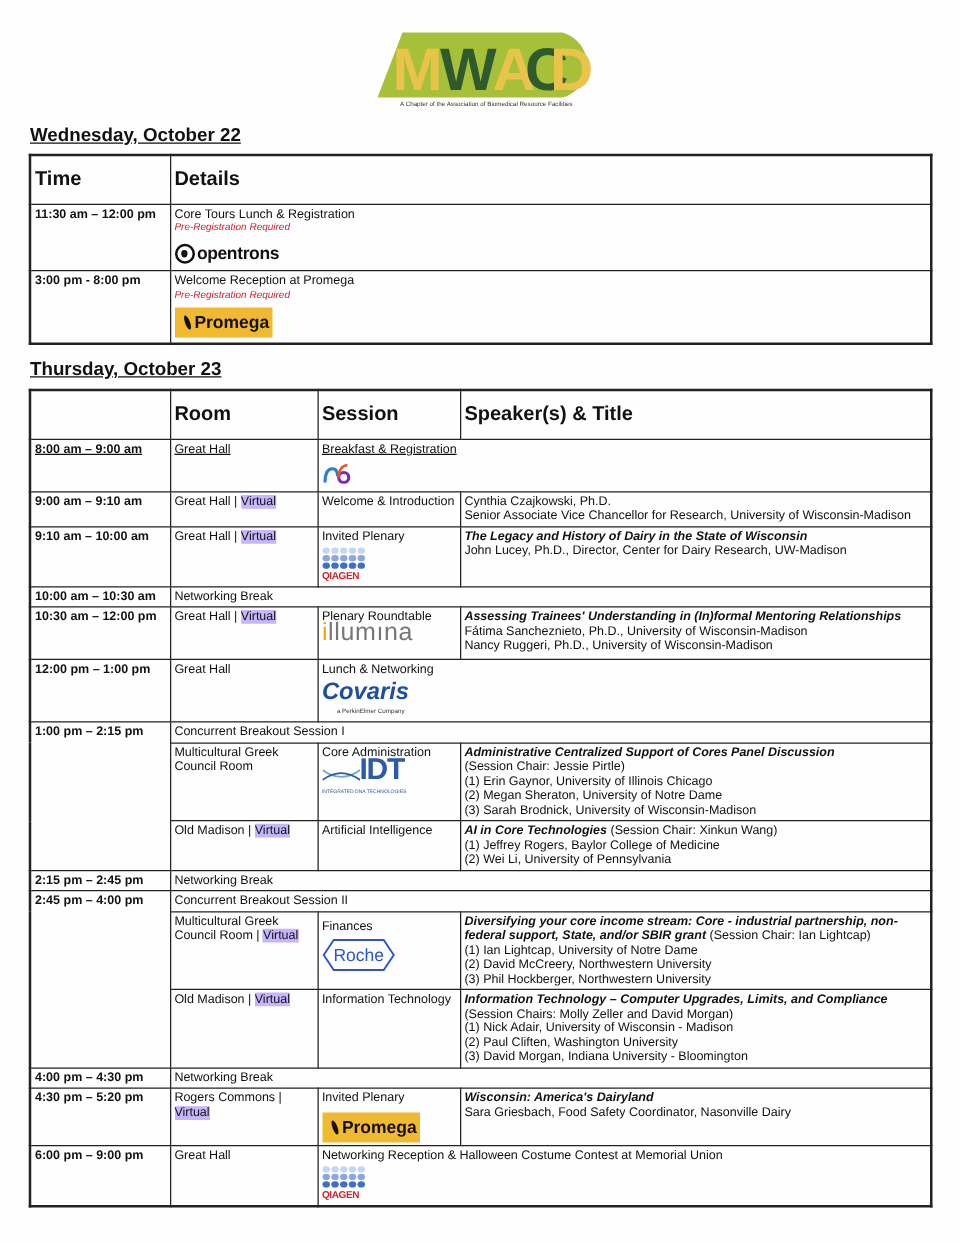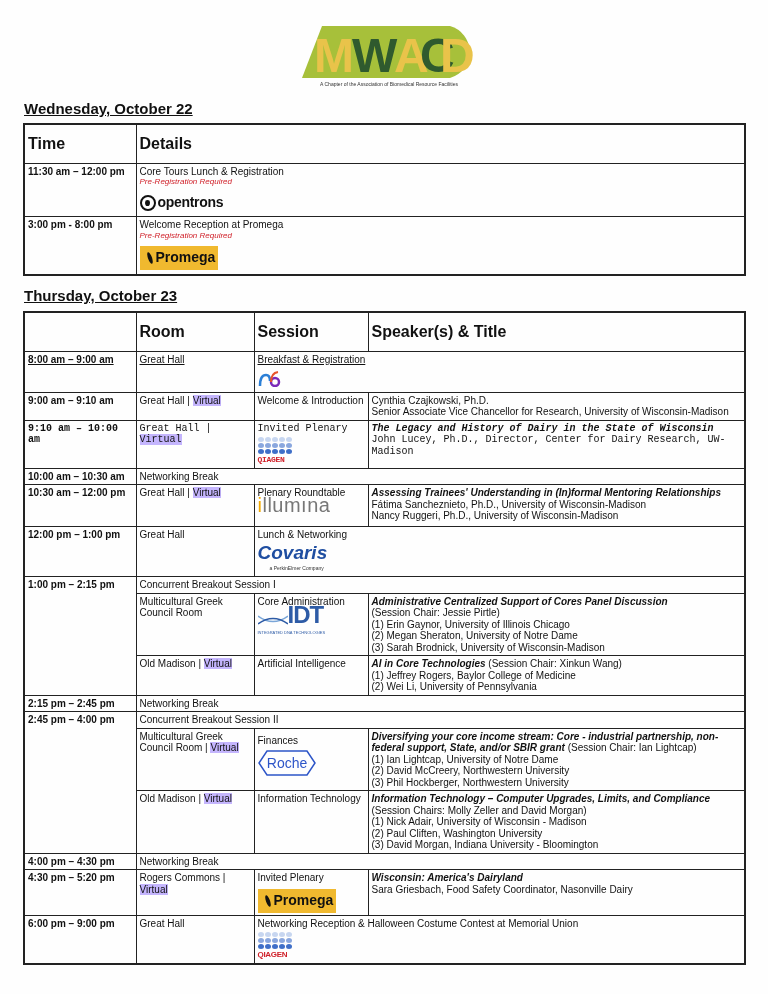--- a/index.html
+++ b/index.html
@@ -128,21 +128,21 @@
   <tr style="height:26px;">
     <td class="time">9:00 am – 9:10 am</td>
     <td><span>Great Hall | </span><span class="virt">Virtual</span></td>
     <td>Welcome &amp; Introduction</td>
     <td>
       <span class="sp">Cynthia Czajkowski, Ph.D.</span>
       <span class="sp">Senior Associate Vice Chancellor for Research, University of Wisconsin-Madison</span>
     </td>
   </tr>
 
-  <tr style="height:48px;font-family:Liberation Mono, monospace;">
+  <tr style="height:48px;">
     <td class="time">9:10 am – 10:00 am</td>
     <td><span>Great Hall | </span><span class="virt">Virtual</span></td>
     <td>
       <span class="sp">Invited Plenary</span>
       <div class="qiagen">
         <div class="dots qdots">
               <span style="background: rgb(199, 214, 240);"></span>
               <span style="background: rgb(199, 214, 240);"></span>
               <span style="background: rgb(199, 214, 240);"></span>
               <span style="background: rgb(199, 214, 240);"></span>

